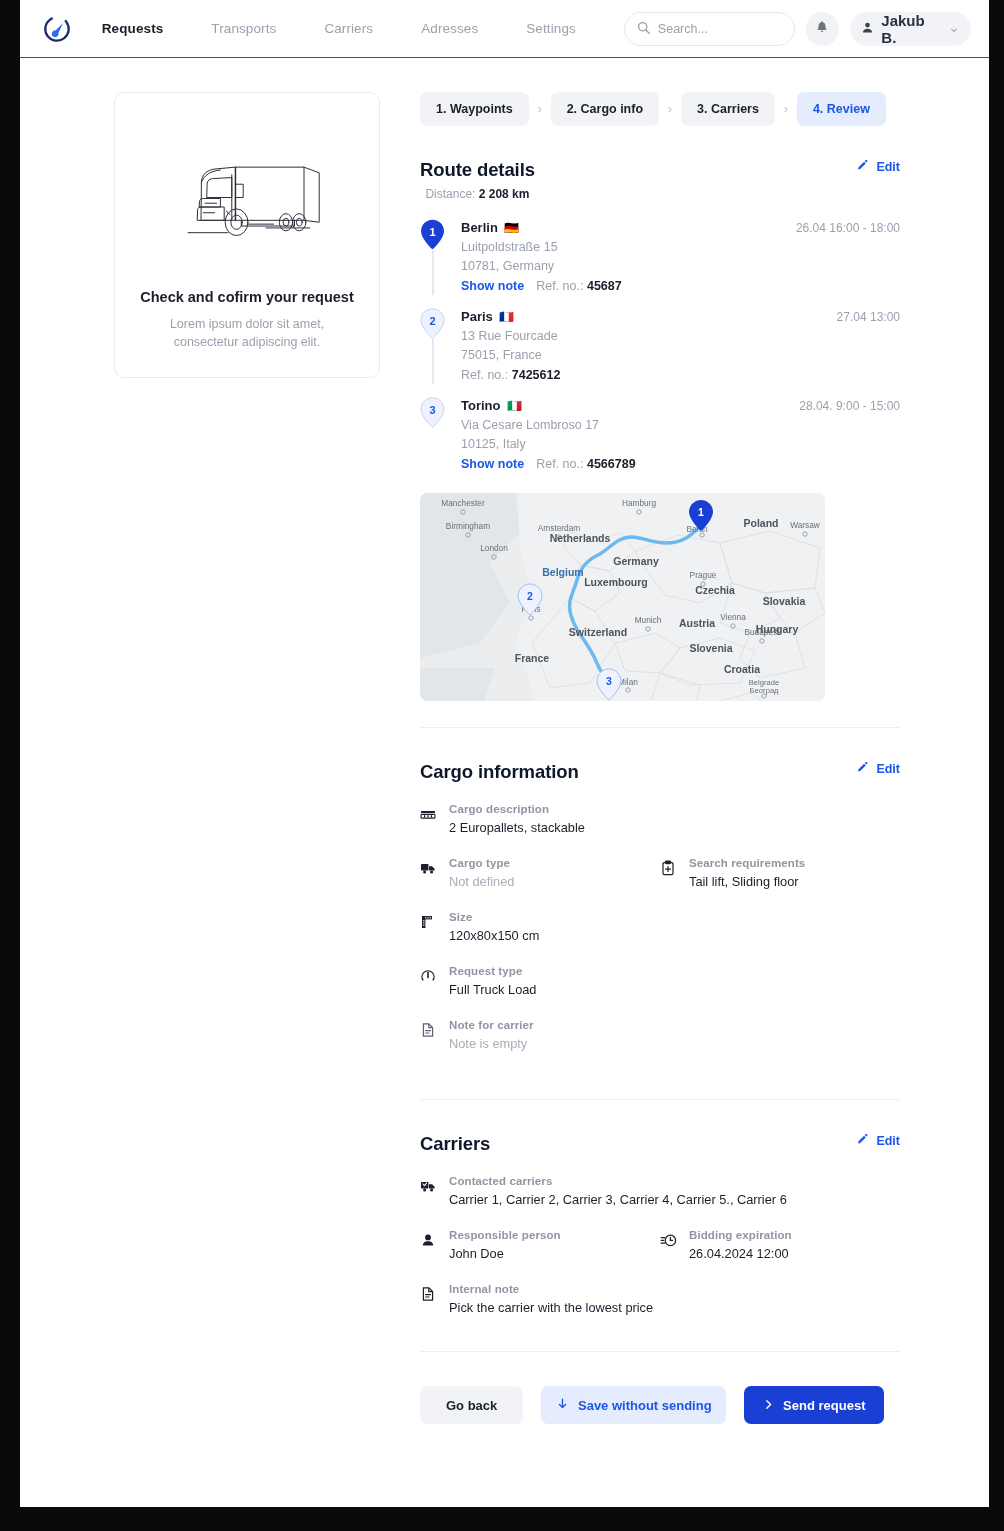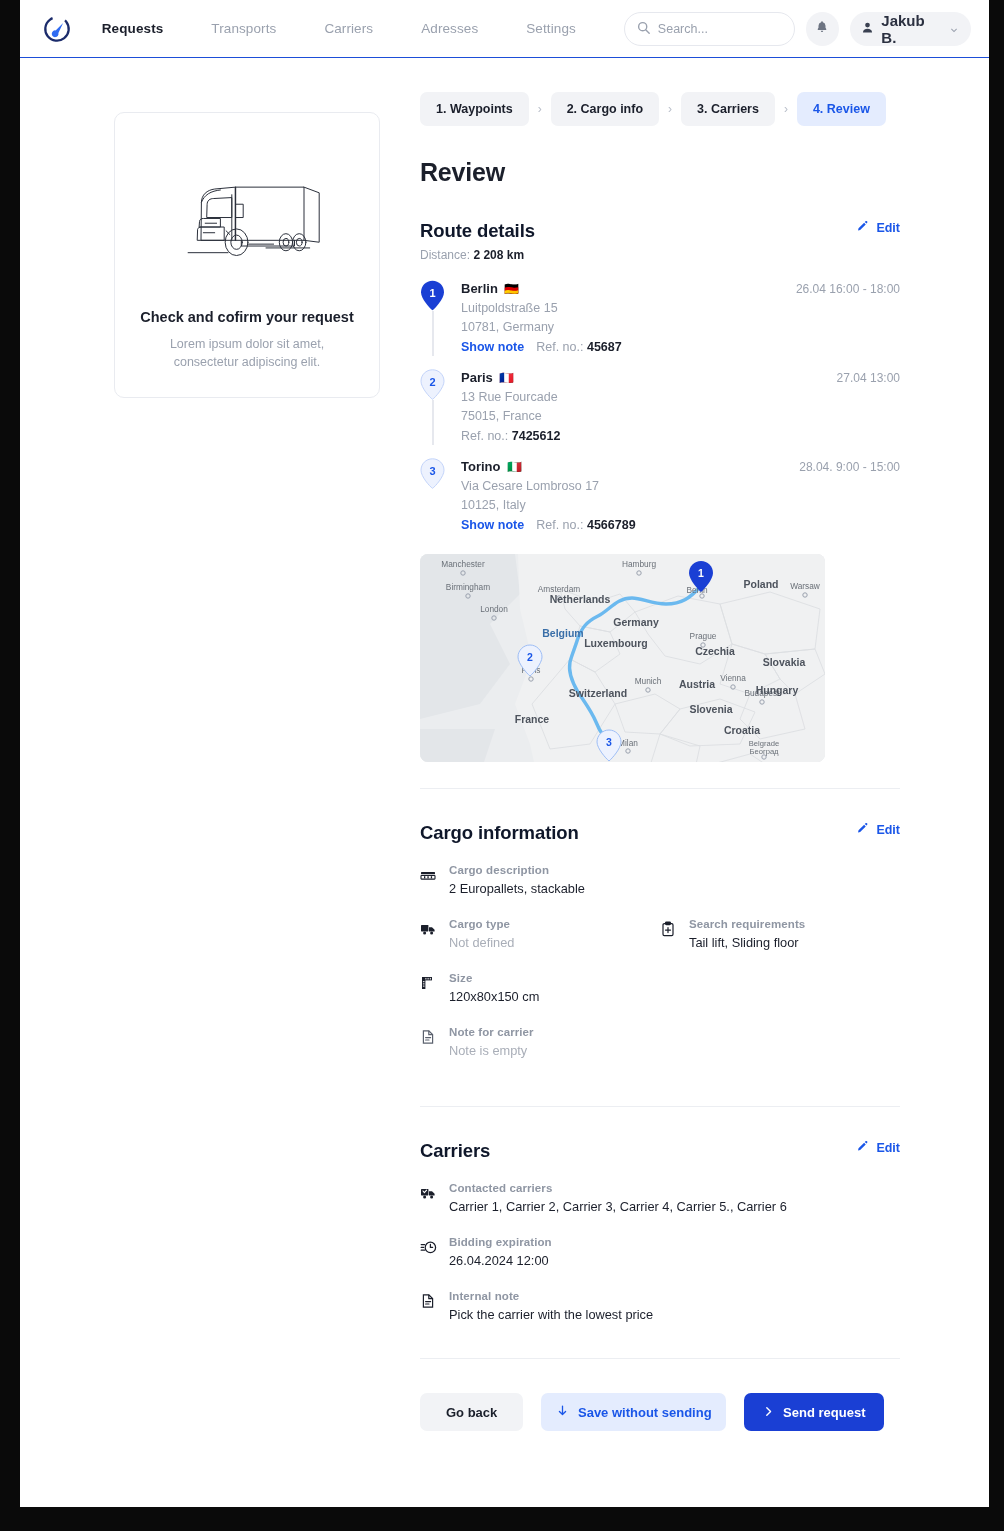--- a/index.html
+++ b/index.html
@@ -50,42 +50,42 @@
     height: 34px; border-radius: 17px; background: #f2f3f6;
     display: flex; align-items: center; gap: 7px; padding: 0 13px 0 11px; cursor: pointer;
   }
   .user-name { font-size: 15px; color: #2b3040; font-weight: 600; }
 
   
   .body { display: flex; padding: 34px 0 0 0; }
   .left-col { width: 400px; padding-left: 94px; }
   .promo-card {
     width: 266px; border: 1px solid #e9ebf0; border-radius: 10px;
-    padding: 30px 22px 26px; text-align: center; background: #fff; margin-top: 20px;
+    padding: 30px 22px 26px; text-align: center; background: #fff;
   }
   .truck-art { height: 150px; display: flex; align-items: center; justify-content: center; }
   .promo-title { font-size: 14.5px; font-weight: 700; color: #1b1f2b; margin-top: 16px; }
   .promo-sub { font-size: 12.5px; color: #9aa1ae; margin-top: 10px; line-height: 1.45; }
 
   .main-col { width: 480px; padding-right: 0; }
 
   
   .stepper { display: flex; align-items: center; }
   .step {
     background: #f2f3f6; color: #1b1f2b; font-size: 12.5px; font-weight: 700;
     border-radius: 7px; padding: 10px 16px; cursor: pointer; white-space: nowrap;
   }
   .step.active { background: #e4ecfe; color: #1a56e8; }
   .step-sep { color: #b9bfca; font-size: 12px; padding: 0 9px; }
 
   h1.page-title { font-size: 25px; font-weight: 700; color: #1b1f2b; margin-top: 32px; letter-spacing: -.2px; }
 
   .section-head { display: flex; align-items: flex-start; margin-top: 33px; }
   .section-head h2 { font-size: 18.5px; font-weight: 700; color: #0f172a; letter-spacing: -.1px; }
-  .distance { font-size: 12px; color: #9aa1ae; margin-top: 6px; }
+  .distance { font-size: 12px; color: #9aa1ae; margin-top: 6px; text-align: center; }
   .distance b { color: #1b1f2b; font-weight: 600; }
   .edit-btn {
     margin-left: auto; display: flex; align-items: center; gap: 7px;
     color: #1a56e8; font-size: 12.5px; font-weight: 700; cursor: pointer;
   }
 
   
   .waypoints { margin-top: 18px; position: relative; }
   .wp { display: flex; position: relative; padding-bottom: 15px; }
   .wp:last-child { padding-bottom: 0; }
@@ -242,21 +242,20 @@
       <div class="stepper">
         <div class="step">1. Waypoints</div>
         <div class="step-sep">›</div>
         <div class="step">2. Cargo info</div>
         <div class="step-sep">›</div>
         <div class="step">3. Carriers</div>
         <div class="step-sep">›</div>
         <div class="step active">4. Review</div>
       </div>
 
-      <h1 class="page-title">Review</h1>
 
       <div class="section-head">
         <div>
           <h2>Route details</h2>
           <div class="distance">
             <span>Distance:</span>
             <b>2 208 km</b>
           </div>
         </div>
         <div class="edit-btn">
@@ -526,20 +525,34 @@
                 <rect x="2.9" y="10.6" width="1.6" height="1" fill="#fff"></rect>
               </svg>
             </span>
             <div>
               <div class="info-label">Size</div>
               <div class="info-value">120x80x150 cm</div>
             </div>
           </div>
         </div>
 
+        <div class="info-row">
+          <div class="info-item wide">
+            <span class="info-ico">
+              <svg width="16" height="16" viewBox="0 0 16 16" fill="none" stroke="#1b1f2b" stroke-width="1.3">
+                <path d="M3.2 12.4a6 6 0 1 1 9.6 0"></path>
+                <path d="M8 9.6V4.6" stroke-linecap="round" stroke-width="1.6"></path>
+              </svg>
+            </span>
+            <div>
+              <div class="info-label">Request type</div>
+              <div class="info-value">Full Truck Load</div>
+            </div>
+          </div>
+        </div>
 
         <div class="info-row">
           <div class="info-item wide">
             <span class="info-ico">
               <svg width="16" height="16" viewBox="0 0 16 16" fill="none" stroke="#5b616e" stroke-width="1.2">
                 <path d="M3.4 1.8h5.4L12.6 5.6v8.6H3.4z"></path>
                 <path d="M8.8 1.8v3.8h3.8"></path>
                 <path d="M5.6 8.6h5M5.6 11h3.4" stroke-linecap="round"></path>
               </svg>
             </span>
@@ -578,20 +591,32 @@
               </svg>
             </span>
             <div>
               <div class="info-label">Contacted carriers</div>
               <div class="info-value">Carrier 1, Carrier 2, Carrier 3, Carrier 4, Carrier 5., Carrier 6</div>
             </div>
           </div>
         </div>
 
         <div class="info-row">
+          <div class="info-item">
+            <span class="info-ico">
+              <svg width="16" height="16" viewBox="0 0 16 16" fill="#1b1f2b">
+                <circle cx="8" cy="5.4" r="2.9"></circle>
+                <path d="M2.8 13.6c0-2.9 2.3-4.3 5.2-4.3s5.2 1.4 5.2 4.3z"></path>
+              </svg>
+            </span>
+            <div>
+              <div class="info-label">Responsible person</div>
+              <div class="info-value">John Doe</div>
+            </div>
+          </div>
           <div class="info-item">
             <span class="info-ico">
               <svg width="17" height="16" viewBox="0 0 17 16" fill="none" stroke="#1b1f2b" stroke-width="1.25">
                 <circle cx="10.4" cy="8.4" r="5.2"></circle>
                 <path d="M10.4 5.4v3h2.2" stroke-linecap="round"></path>
                 <path d="M1.2 5.6h3.4M1.2 8.4h2.4M1.2 11.2h3.4" stroke-linecap="round"></path>
               </svg>
             </span>
             <div>
               <div class="info-label">Bidding expiration</div>

